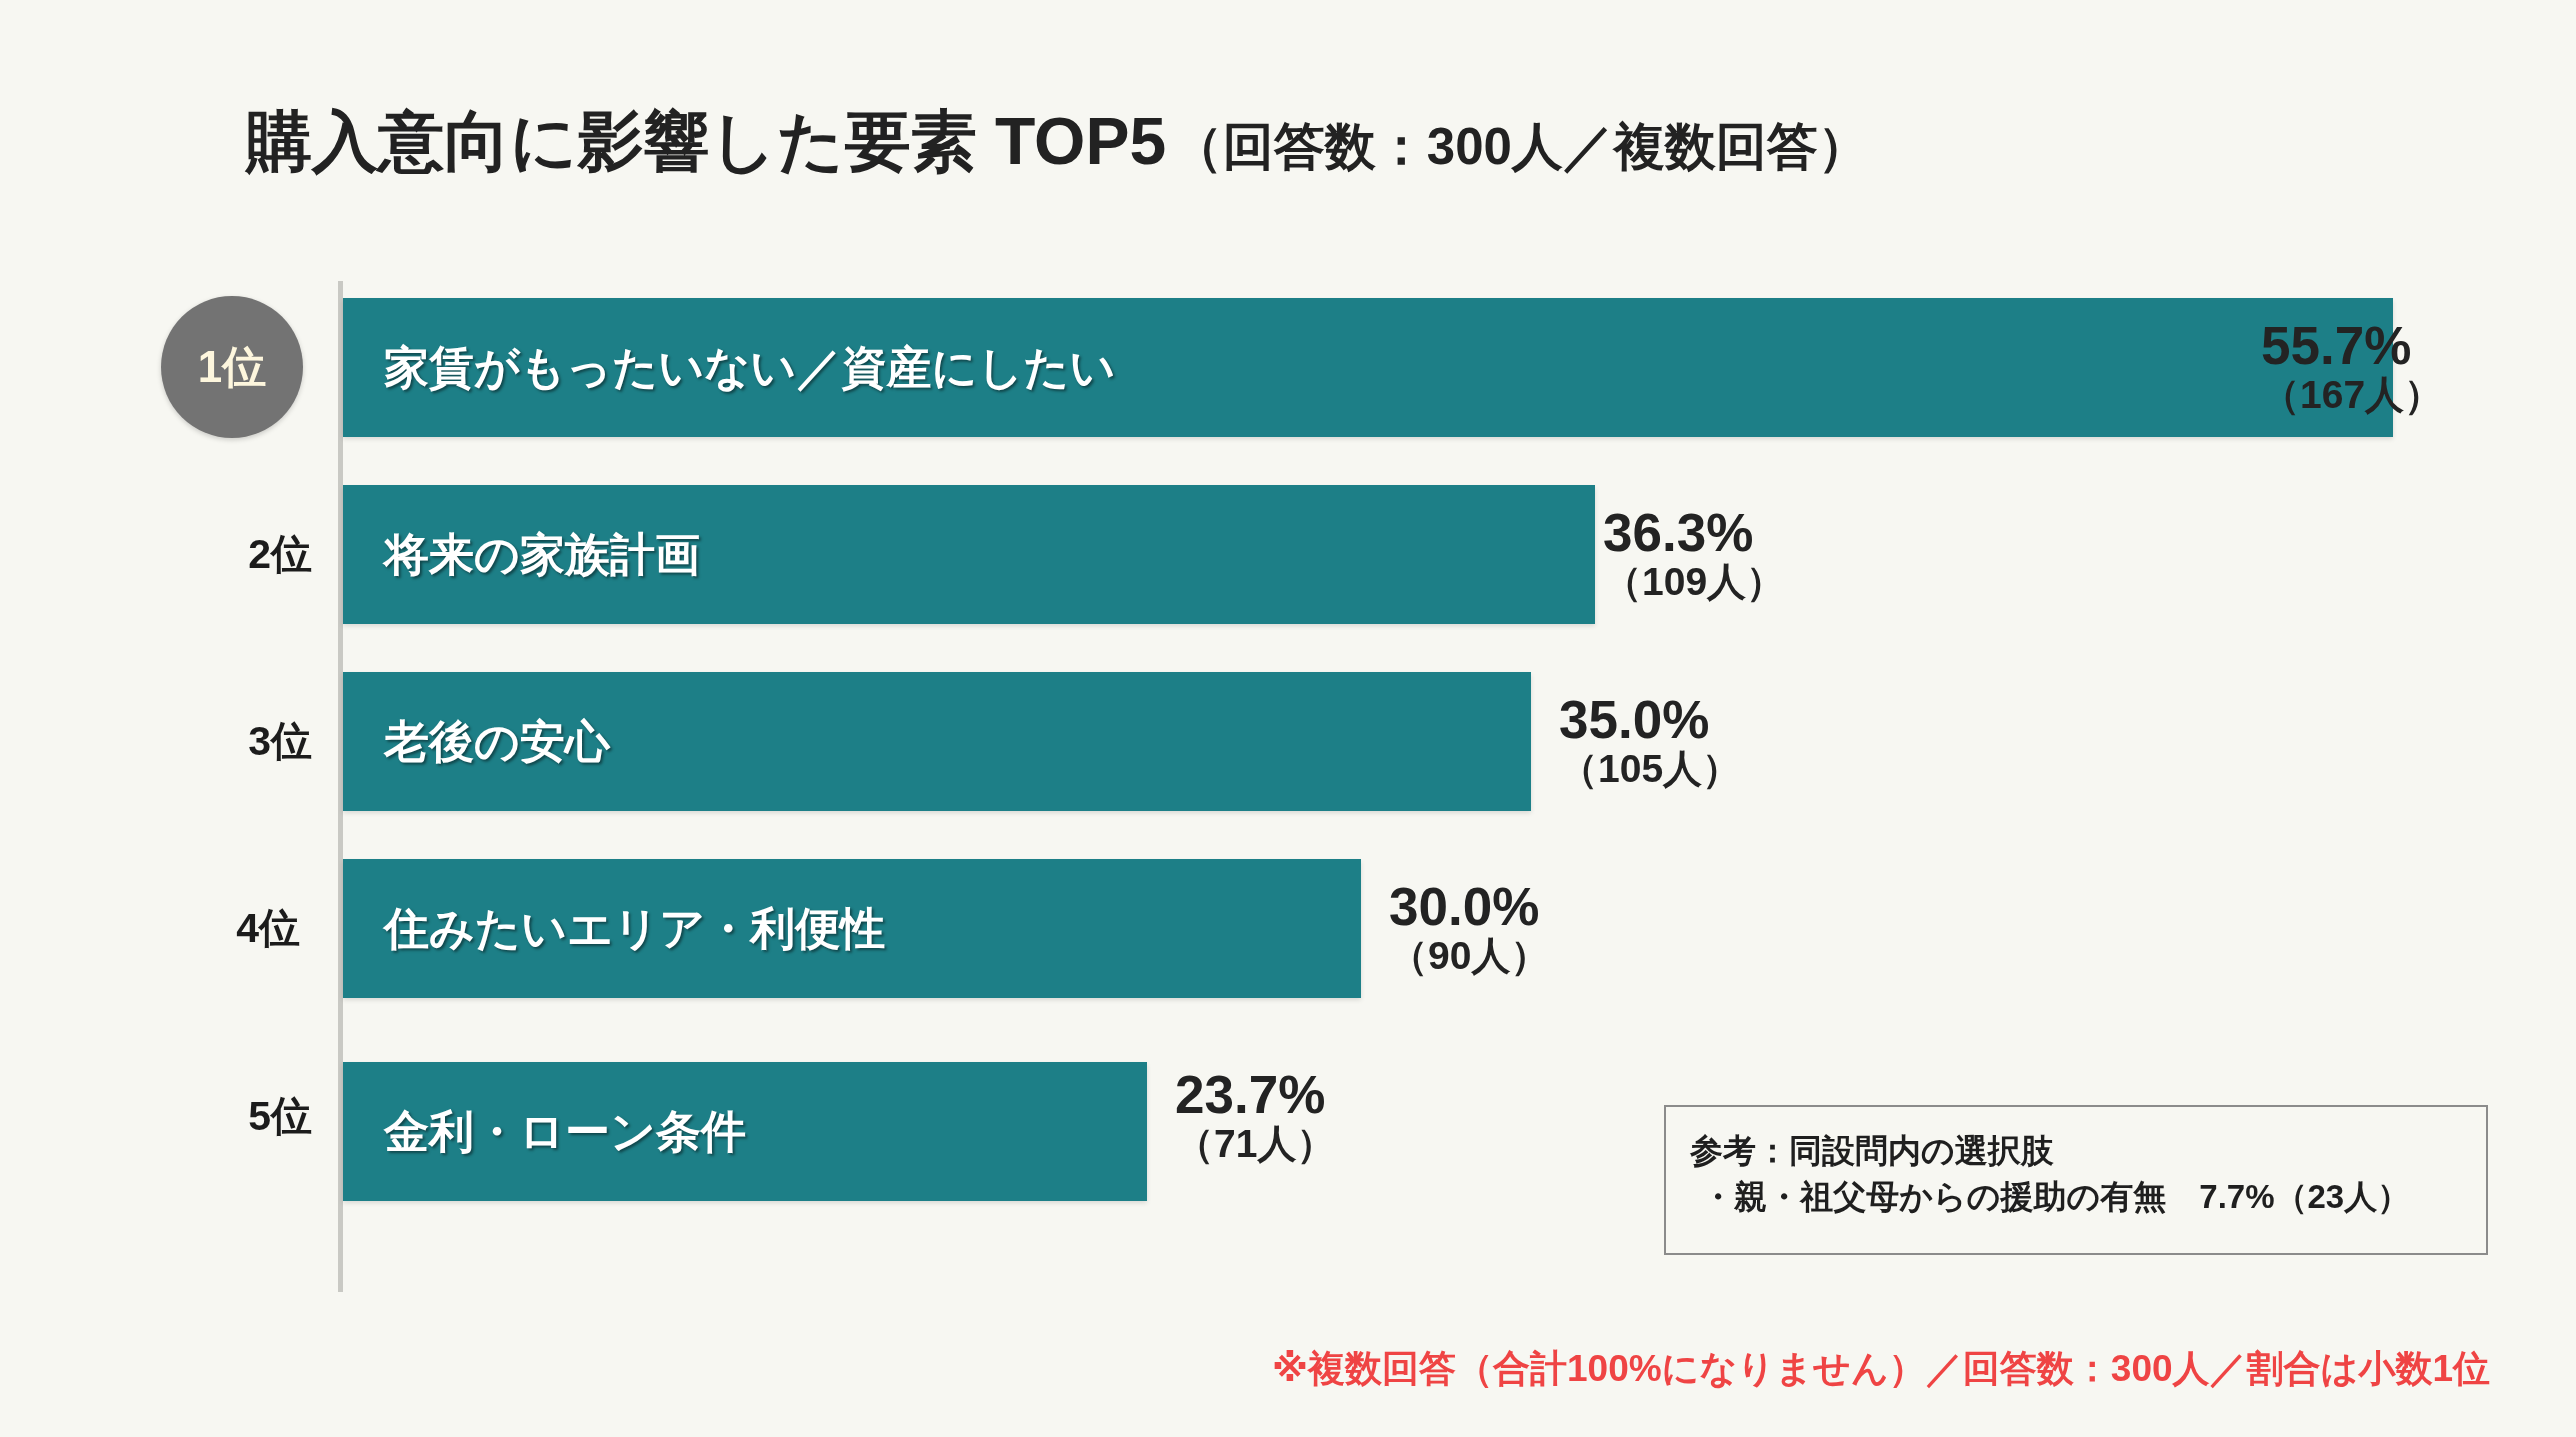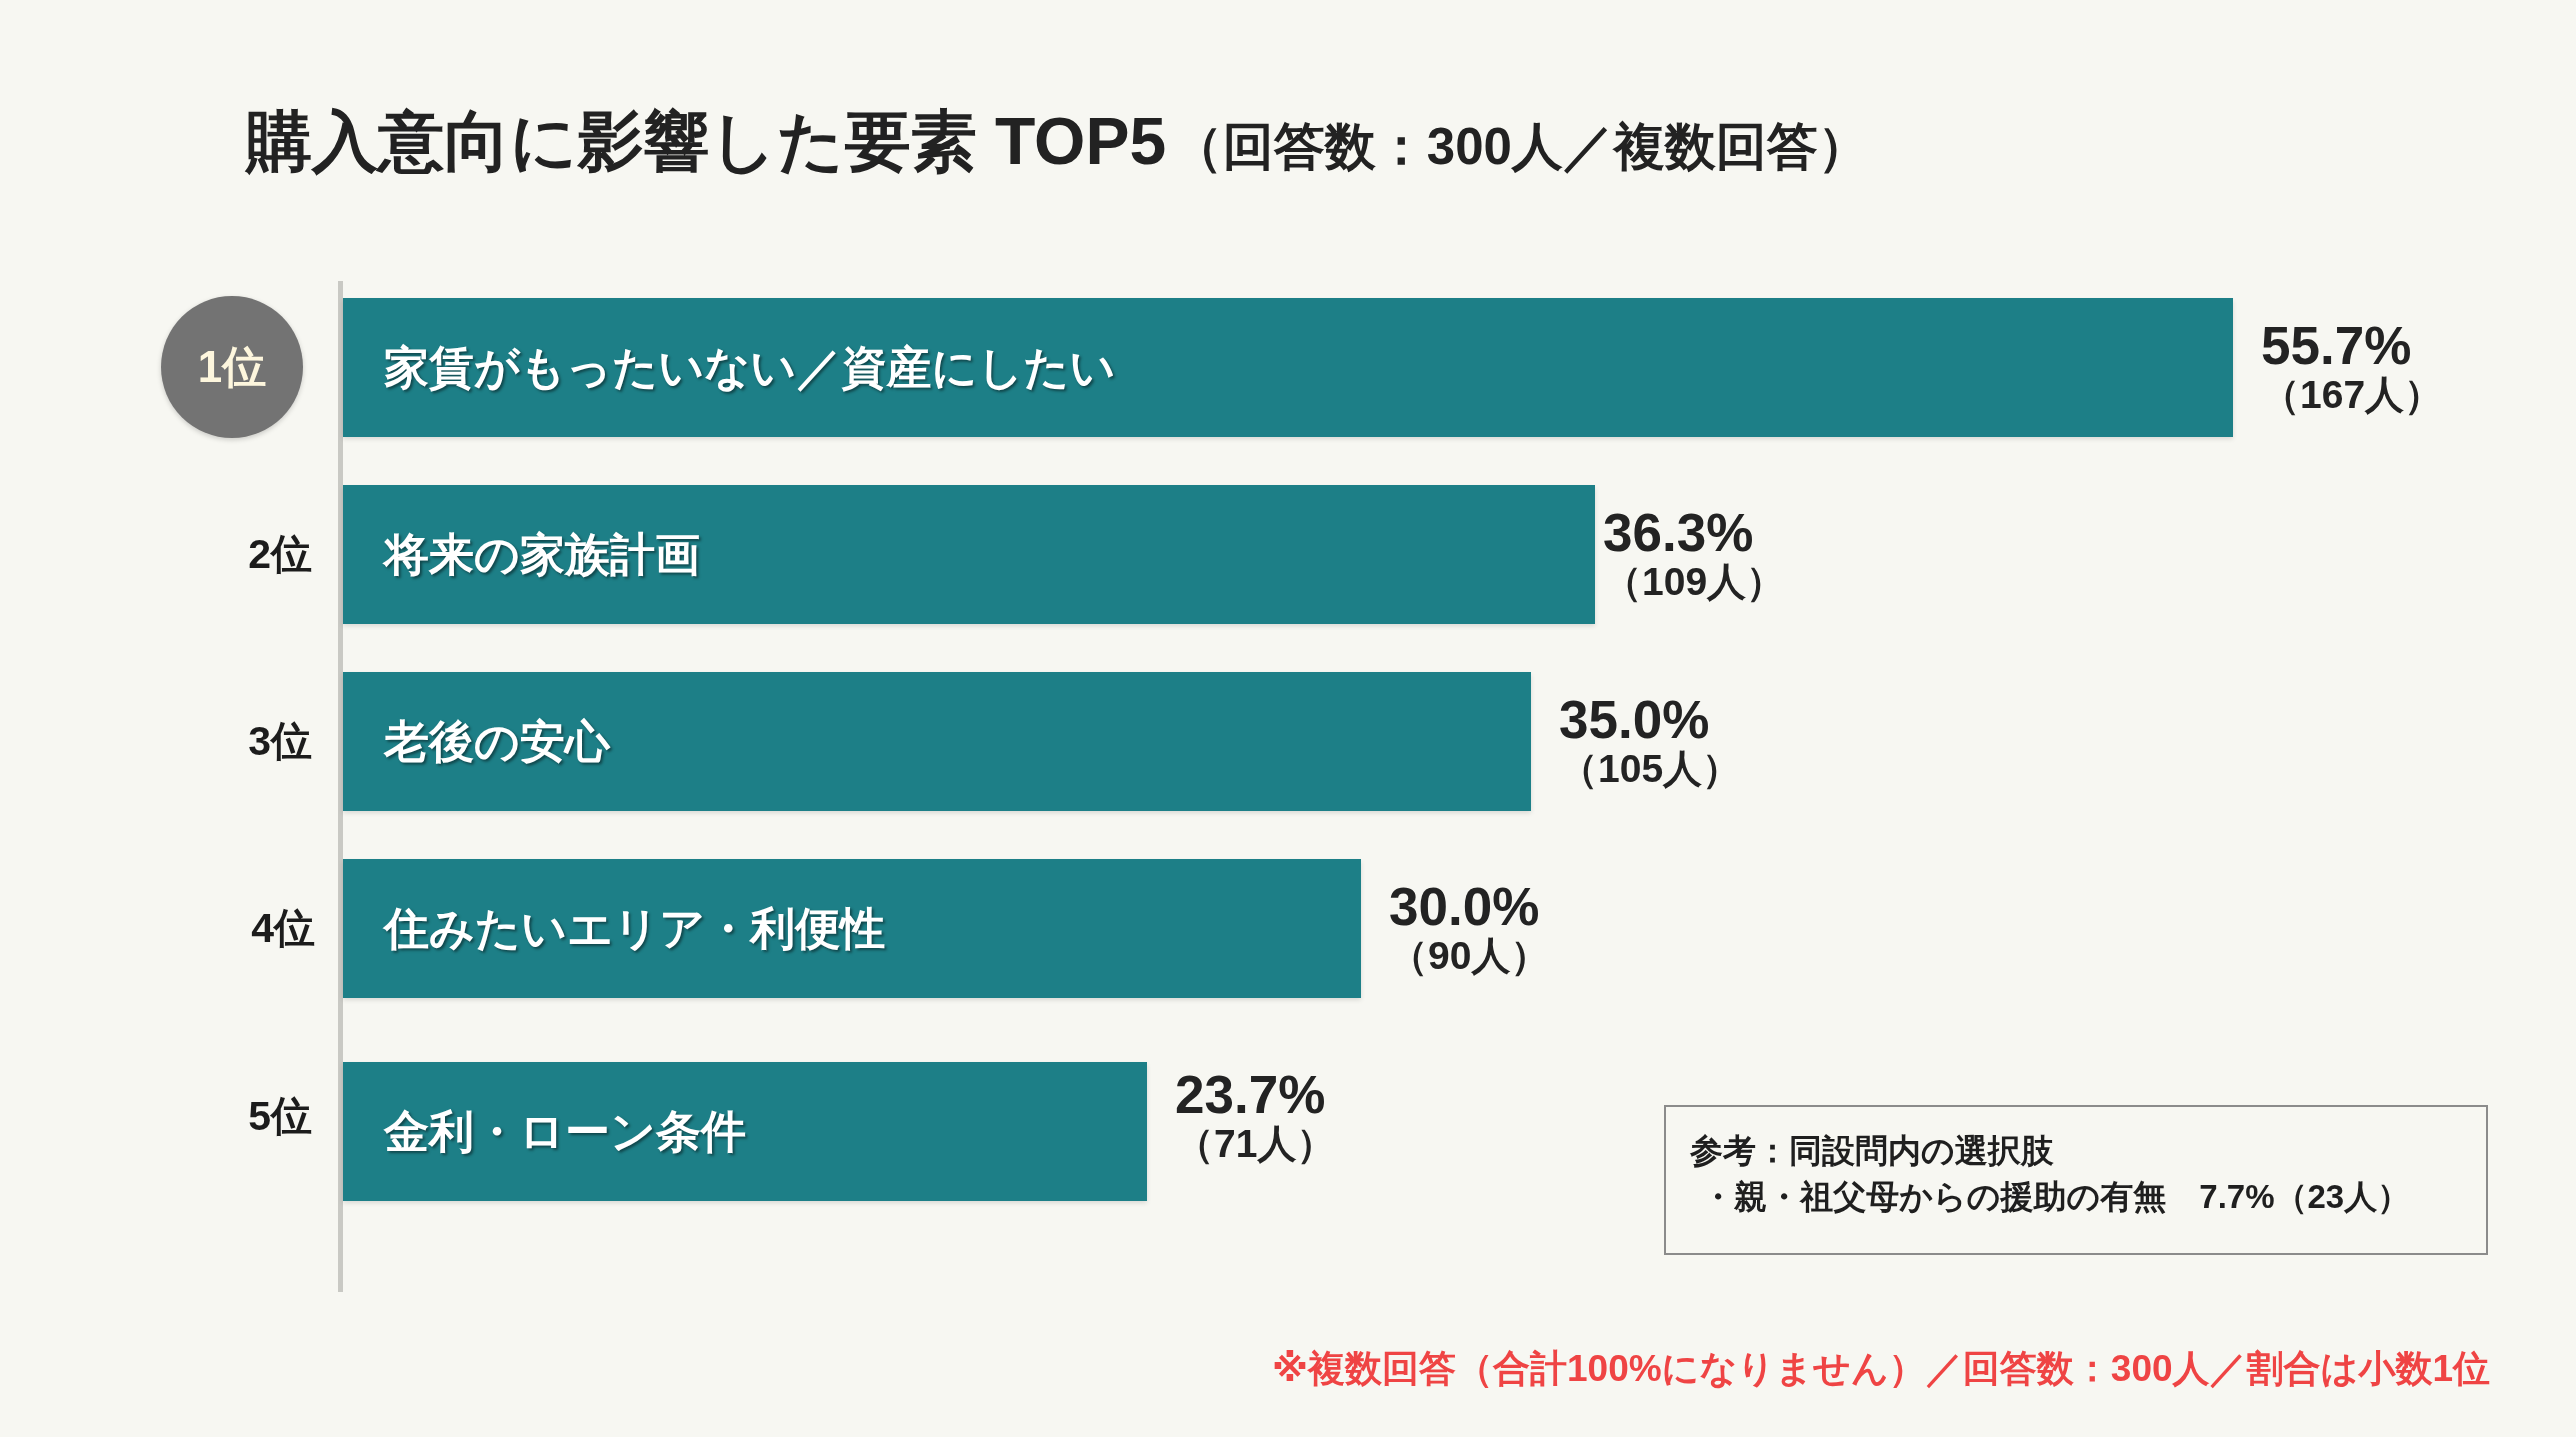--- a/index.html
+++ b/index.html
@@ -154,21 +154,21 @@
   <div id="title-row">
     <span id="chart-title">購入意向に影響した要素 TOP5</span>
     <span id="chart-subtitle">（回答数：300人／複数回答）</span>
   </div>
 
   <div id="axis-line"></div>
 
   <div id="bars">
       <div class="bar-row" style="top: 298px;">
         <div class="rank-badge" style="left: 161px; top: -1.9px;">1位</div>
-        <div class="bar" style="left: 343px; width: 1890px;">
+        <div class="bar" style="left: 343px; width: 2050px;">
           <span class="bar-label">家賃がもったいない／資産にしたい</span>
         </div>
         <div class="value-block" style="left: 2261px;">
           <div class="value-pct">55.7%</div>
           <div class="value-count">（167人）</div>
         </div>
       </div>
       <div class="bar-row" style="top: 485px;">
         <div class="rank-label" style="left: 153px; top: 0px;">2位</div>
         <div class="bar" style="left: 343px; width: 1252px;">
@@ -183,21 +183,21 @@
         <div class="rank-label" style="left: 153px; top: 0px;">3位</div>
         <div class="bar" style="left: 343px; width: 1188px;">
           <span class="bar-label">老後の安心</span>
         </div>
         <div class="value-block" style="left: 1559px;">
           <div class="value-pct">35.0%</div>
           <div class="value-count">（105人）</div>
         </div>
       </div>
       <div class="bar-row" style="top: 859px;">
-        <div class="rank-label" style="left: 156px; top: 0px;">4位</div>
+        <div class="rank-label" style="left: 141px; top: 0px;">4位</div>
         <div class="bar" style="left: 343px; width: 1018px;">
           <span class="bar-label">住みたいエリア・利便性</span>
         </div>
         <div class="value-block" style="left: 1389px;">
           <div class="value-pct">30.0%</div>
           <div class="value-count">（90人）</div>
         </div>
       </div>
       <div class="bar-row" style="top: 1047px;">
         <div class="rank-label" style="left: 153px; top: 0px;">5位</div>

